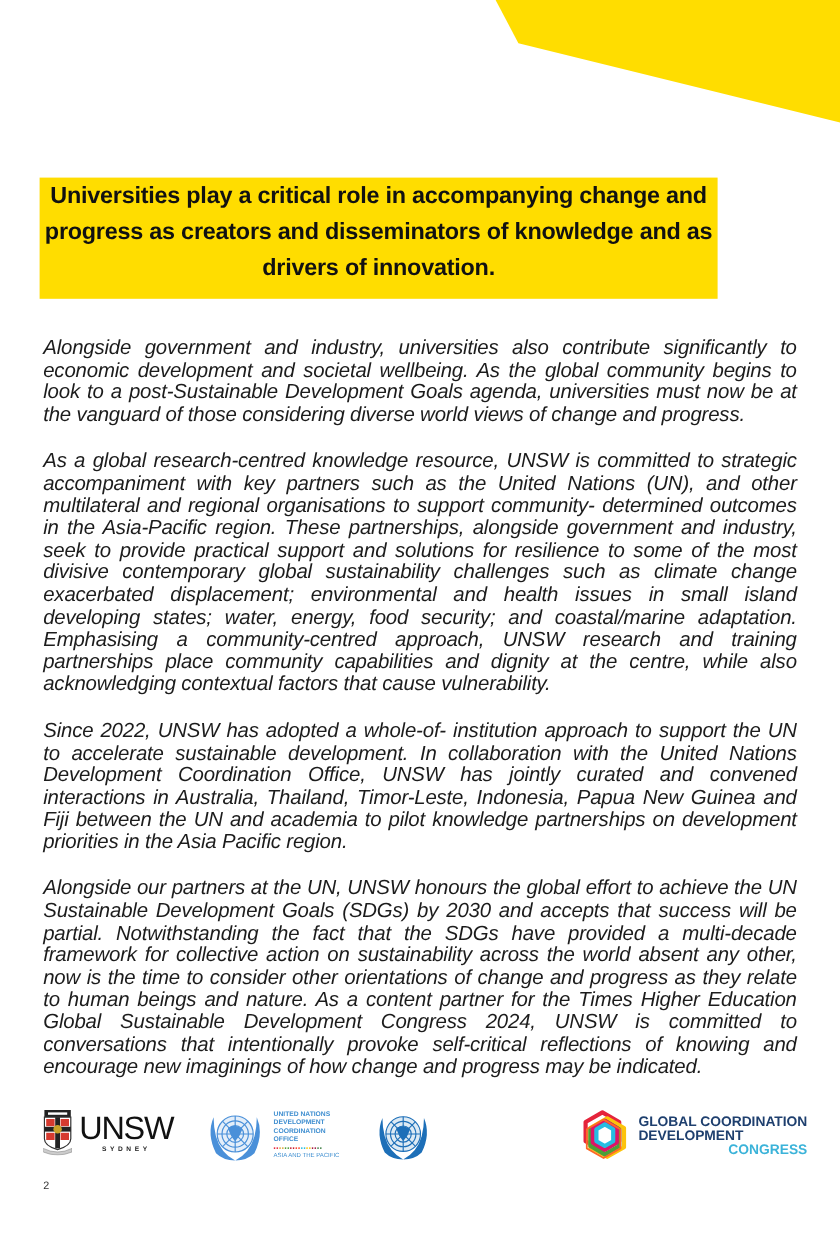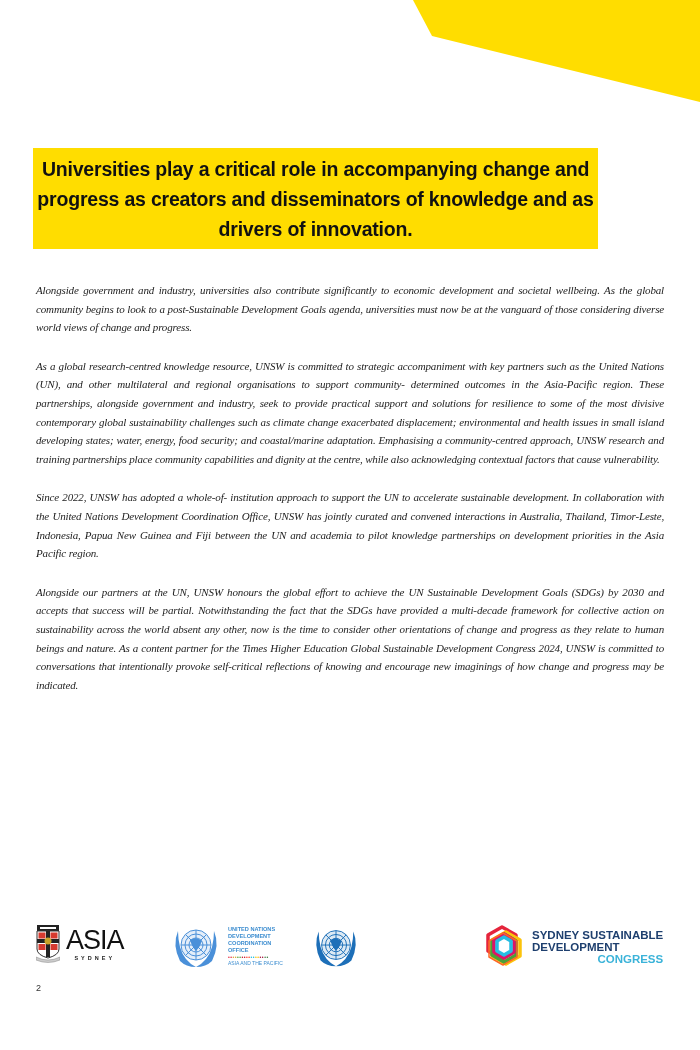--- a/index.html
+++ b/index.html
@@ -3,33 +3,33 @@
 <meta charset="utf-8">
 <style>
   html, body { margin: 0; padding: 0; }
   body {
     width: 700px; height: 1050px; position: relative; overflow: hidden;
     background: #ffffff; font-family: "Liberation Sans", sans-serif; color: #1a1a1a;
   }
   .corner-shape { position: absolute; left: 0; top: 0; width: 700px; height: 110px; }
   .callout {
     position: absolute; left: 33px; top: 148px; width: 565px; height: 101px;
-    background: #FFDD00; display: flex; align-items: center; justify-content: center;
+    background: #FFDD00; display: flex; align-items: flex-start; justify-content: center;
   }
   .callout-text {
     margin: 0; text-align: center; font-weight: bold; font-size: 19.5px; line-height: 30px;
     color: #111111; font-family: "Liberation Sans", sans-serif; letter-spacing: -0.2px;
     width: 560px;
   }
   .body-text {
     position: absolute; left: 36px; top: 281px; width: 628px;
   }
   .para {
-    margin: 0 0 20px 0; font-style: italic; font-size: 11px; line-height: 18.6px;
-    text-align: justify; color: #1c1c1c; font-family: Liberation Serif, serif;
+    margin: 0 0 20px 0; font-style: italic; font-size: 17px; line-height: 18.6px;
+    text-align: justify; color: #1c1c1c; font-family: Liberation Sans, sans-serif;
     letter-spacing: -0.15px;
   }
   .logos { position: absolute; left: 0; top: 920px; width: 700px; height: 60px; }
   .logo { position: absolute; display: flex; align-items: center; }
   .unsw { left: 36px; top: 5px; }
   .unsw-word { display: flex; flex-direction: column; align-items: center; margin-left: 6px; }
   .unsw-main { font-family: "Liberation Sans", sans-serif; font-size: 27px; letter-spacing: -1px; color: #111; line-height: 26px; }
   .unsw-sub { font-size: 5.5px; letter-spacing: 3px; color: #222; font-weight: bold; margin-top: 2px; }
   .undco { left: 170px; top: 3px; }
   .undco-text { margin-left: 6px; font-size: 5.6px; line-height: 7px; color: #3e8ed0; font-weight: bold; }
@@ -73,21 +73,21 @@
       <rect x="10" y="6" width="4" height="26" fill="#222"></rect>
       <rect x="1" y="14" width="22" height="4" fill="#222"></rect>
       <rect x="2.5" y="7.5" width="7" height="6" fill="#d63a2f"></rect>
       <rect x="14.5" y="7.5" width="7" height="6" fill="#d63a2f"></rect>
       <rect x="2.5" y="19" width="7" height="6" fill="#d63a2f"></rect>
       <rect x="14.5" y="19" width="7" height="6" fill="#d63a2f"></rect>
       <circle cx="12" cy="16" r="3.5" fill="#c9a227"></circle>
       <path d="M0 32 Q12 38 24 32 L24 35 Q12 40 0 35 Z" fill="#ccc" stroke="#888" stroke-width="0.5"></path>
     </svg>
     <div class="unsw-word">
-      <span class="unsw-main">ASIA</span>
+      <span class="unsw-main">UNSW</span>
       <span class="unsw-sub">SYDNEY</span>
     </div>
   </div>
 
   <div class="logo undco">
     <svg width="52" height="46" viewBox="0 0 52 46">
       <g fill="none" stroke="#4a90d9" stroke-width="1">
         <circle cx="26" cy="22" r="15" fill="#4a90d9" fill-opacity="0.15"></circle>
         <circle cx="26" cy="22" r="11"></circle>
         <circle cx="26" cy="22" r="7"></circle>
@@ -136,20 +136,20 @@
       <g fill="none" stroke-width="3.5" stroke-linejoin="round">
         <polygon points="20,3 34,11 34,27 20,35 6,27 6,11" stroke="#e5243b" transform="translate(-2,-1)"></polygon>
         <polygon points="20,5 34,13 34,29 20,37 6,29 6,13" stroke="#fcc30b" transform="translate(2,2)"></polygon>
         <polygon points="20,7 32,14 32,28 20,35 8,28 8,14" stroke="#4c9f38" transform="translate(0,2)"></polygon>
         <polygon points="20,9 30,15 30,27 20,33 10,27 10,15" stroke="#dd1367"></polygon>
         <polygon points="20,12 27,16 27,26 20,30 13,26 13,16" stroke="#26bde2"></polygon>
         <polygon points="20,5 34,13 34,29 20,37 6,29 6,13" stroke="#fd6925" stroke-width="1.5" transform="translate(-1,3)"></polygon>
       </g>
     </svg>
     <div class="gsdc-text">
-      <span class="gsdc-line">SYDNEY SUSTAINABLE</span>
+      <span class="gsdc-line">GLOBAL COORDINATION</span>
       <span class="gsdc-line">DEVELOPMENT</span>
       <span class="gsdc-line accent">CONGRESS</span>
     </div>
   </div>
 </div>
 
 <div class="page-num">2</div>
 
 </body></html>

